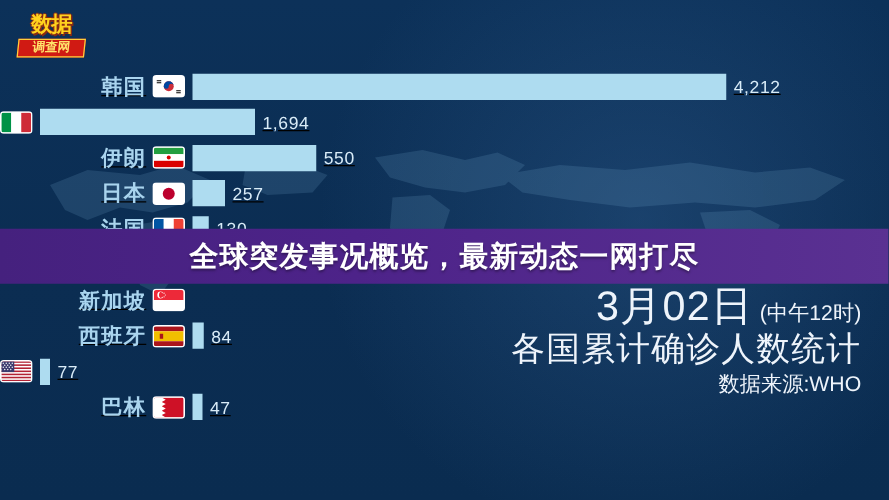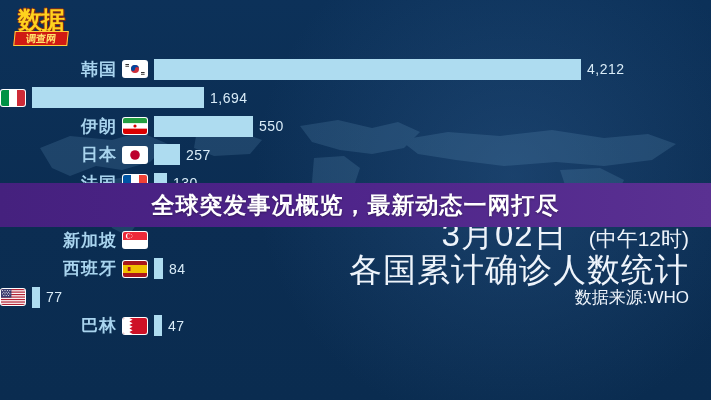--- a/index.html
+++ b/index.html
@@ -25,40 +25,41 @@
     opacity:.30;
   }
 
   
   #logo {
     position:absolute; left:14px; top:9px;
     width:54px; height:44px;
     z-index:40;
   }
   #logo .l1 {
-    font-size:24px; font-weight:bold; color:#ffd21e;
+    font-size:17px; font-weight:bold; color:#ffd21e;
     letter-spacing:-1px; line-height:21px;
     text-shadow:1px 1px 0 #8a2b14, -1px 0 0 #8a2b14, 0 -1px 0 #8a2b14, 1px 0 0 #8a2b14;
     text-align:center;
   }
   #logo .l2 {
     margin-top:1px;
     background:#d01a13;
     color:#ffe36a; font-size:10px; font-weight:bold;
     line-height:13px; text-align:center;
     letter-spacing:0px;
     border:1px solid #ffcf3c;
     transform:skewX(-6deg);
   }
 
   
   #chart {
     position:absolute; left:0; top:55px;
     width:711px;
     z-index:10;
+    text-decoration:underline;
   }
   .row {
     display:flex; align-items:center;
     height:28.5px;
   }
   .rlabel {
     width:122px; text-align:right; padding-right:5px;
     color:#a9d4ee; font-size:17px; font-weight:bold;
     letter-spacing:1px;
     white-space:nowrap;
@@ -78,31 +79,31 @@
     flex:0 0 auto;
   }
   .rval {
     color:#d9ecf8; font-size:14px;
     margin-left:6px; white-space:nowrap;
     letter-spacing:.5px;
   }
 
   
   #info {
-    position:absolute; right:22px; top:216px;
+    position:absolute; right:22px; top:226px;
     width:370px; text-align:right;
     z-index:15; color:#eef4fb;
   }
   #info .dateline {
     display:flex; align-items:baseline; justify-content:flex-end;
     white-space:nowrap;
   }
   #info .datebig { font-size:33px; letter-spacing:1px; line-height:38px; }
-  #info .datesub { font-size:21px; margin-left:21px; }
-  #info .headline { font-size:33px; line-height:33px; letter-spacing:1px; margin-top:-1px; }
+  #info .datesub { font-size:17px; margin-left:5px; }
+  #info .headline { font-size:27px; line-height:33px; letter-spacing:1px; margin-top:-1px; }
   #info .note { font-size:17px; line-height:25px; margin-top:2px; }
   #info .source { font-size:17px; line-height:24px; }
 
   
   #banner {
     position:absolute; left:0; top:183px;
     width:711px; height:44px;
     background:#4c2084;
     background:linear-gradient(90deg,#45217e 0%,#4d2389 40%,#5a3192 100%);
     z-index:30;

